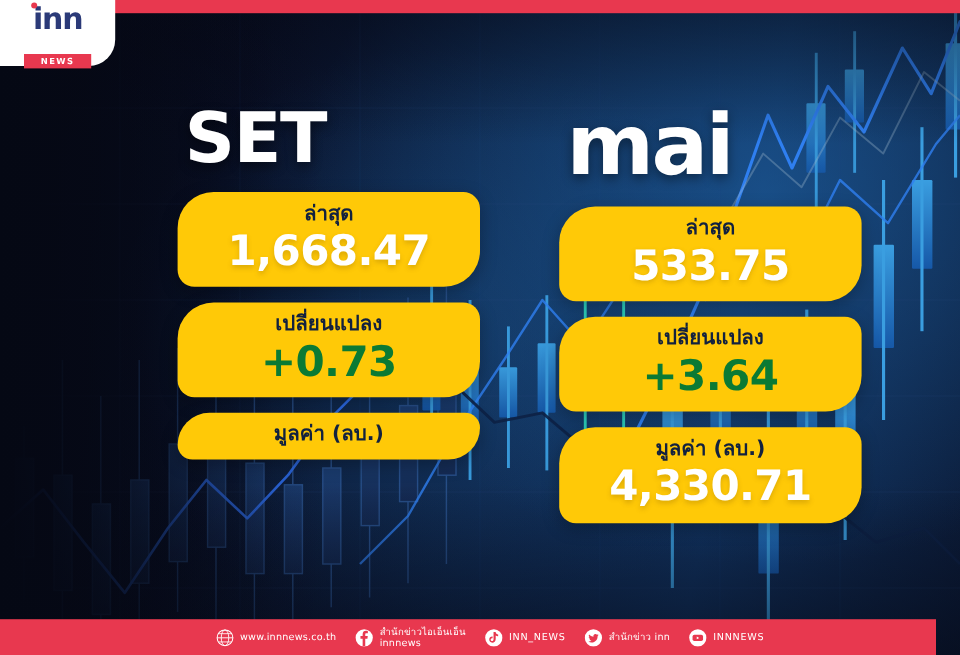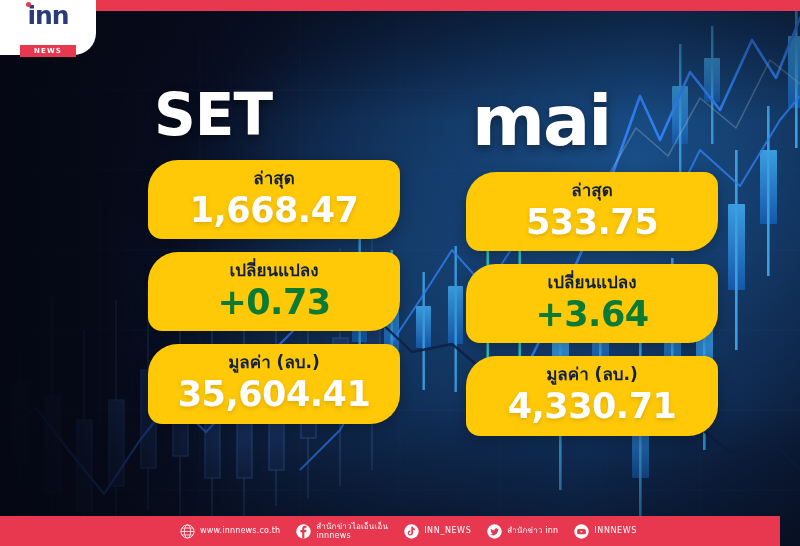--- a/index.html
+++ b/index.html
@@ -232,21 +232,20 @@
       <div class="card-value v-white">1,668.47</div>
     </div>
 
     <div class="card card-chg r-shape">
       <div class="card-label">เปลี่ยนแปลง</div>
       <div class="card-value v-green">+0.73</div>
     </div>
 
     <div class="card card-val r-shape">
       <div class="card-label">มูลค่า (ลบ.)</div>
-      <div class="card-value v-white">35,604.41</div>
     </div>
   </div>
 
   <div class="col col-mai">
     <div class="index-name">mai</div>
 
     <div class="card card-last r-shape">
       <div class="card-label">ล่าสุด</div>
       <div class="card-value v-white">533.75</div>
     </div>

